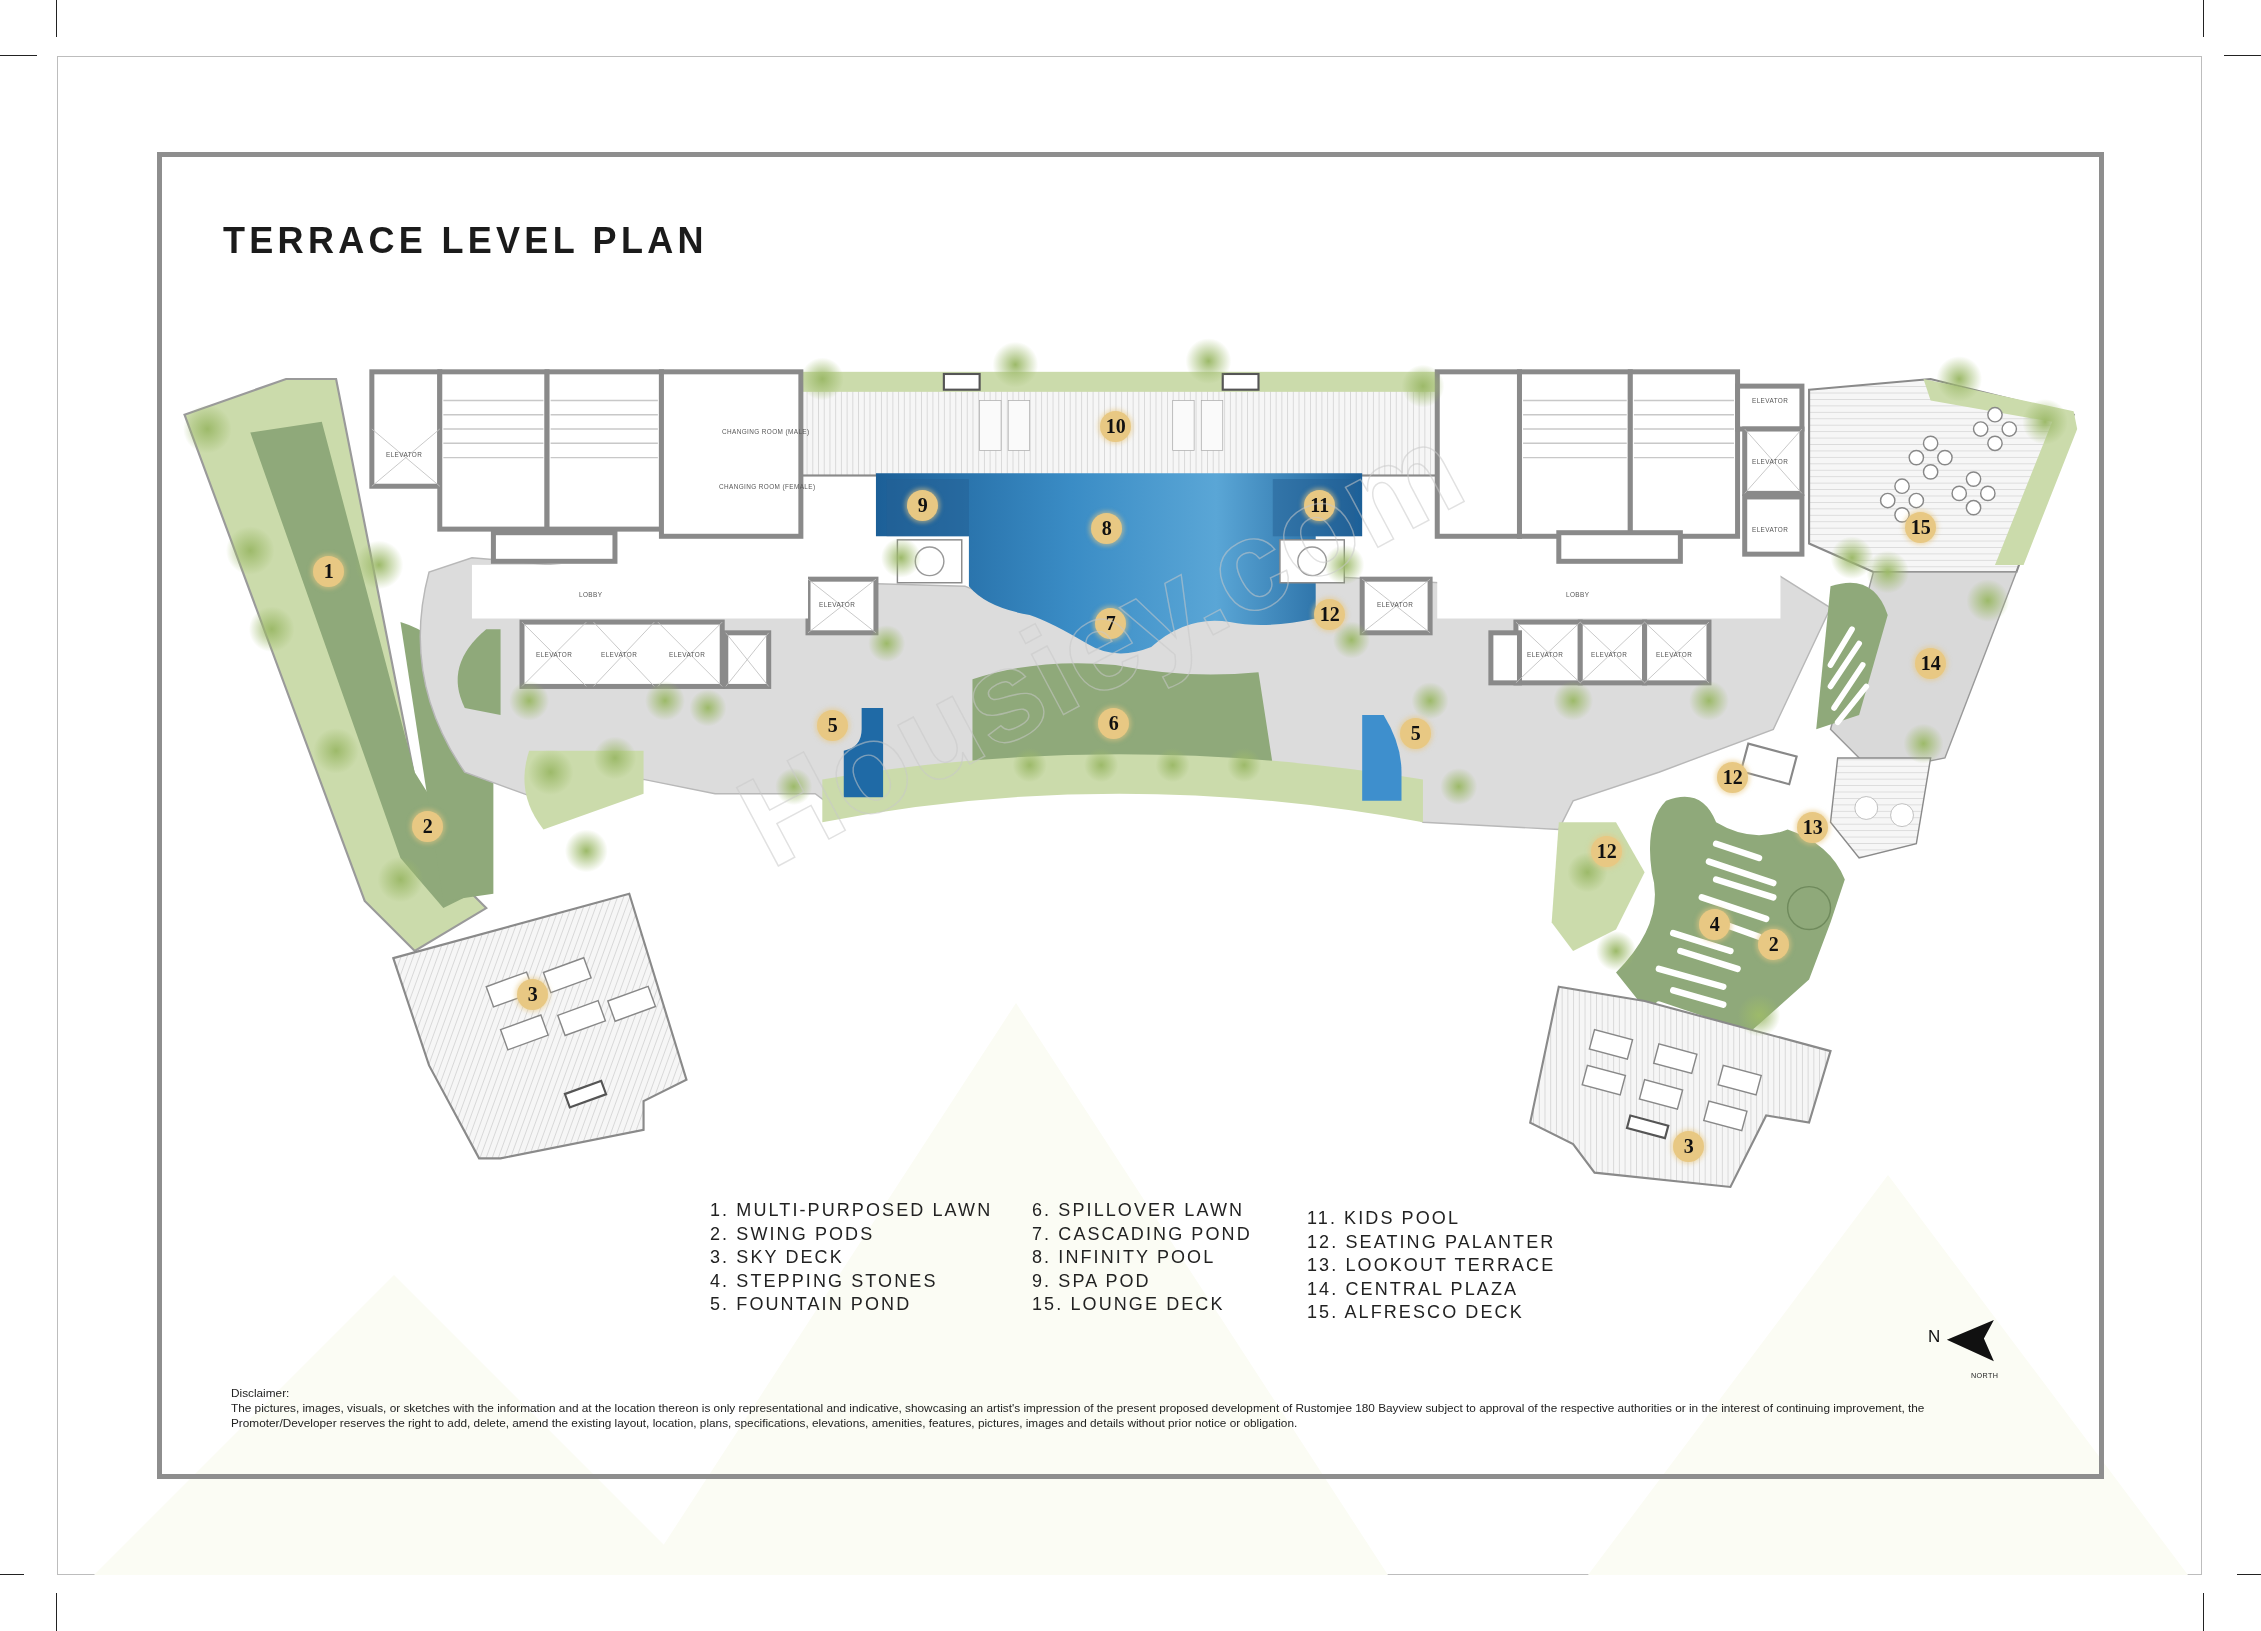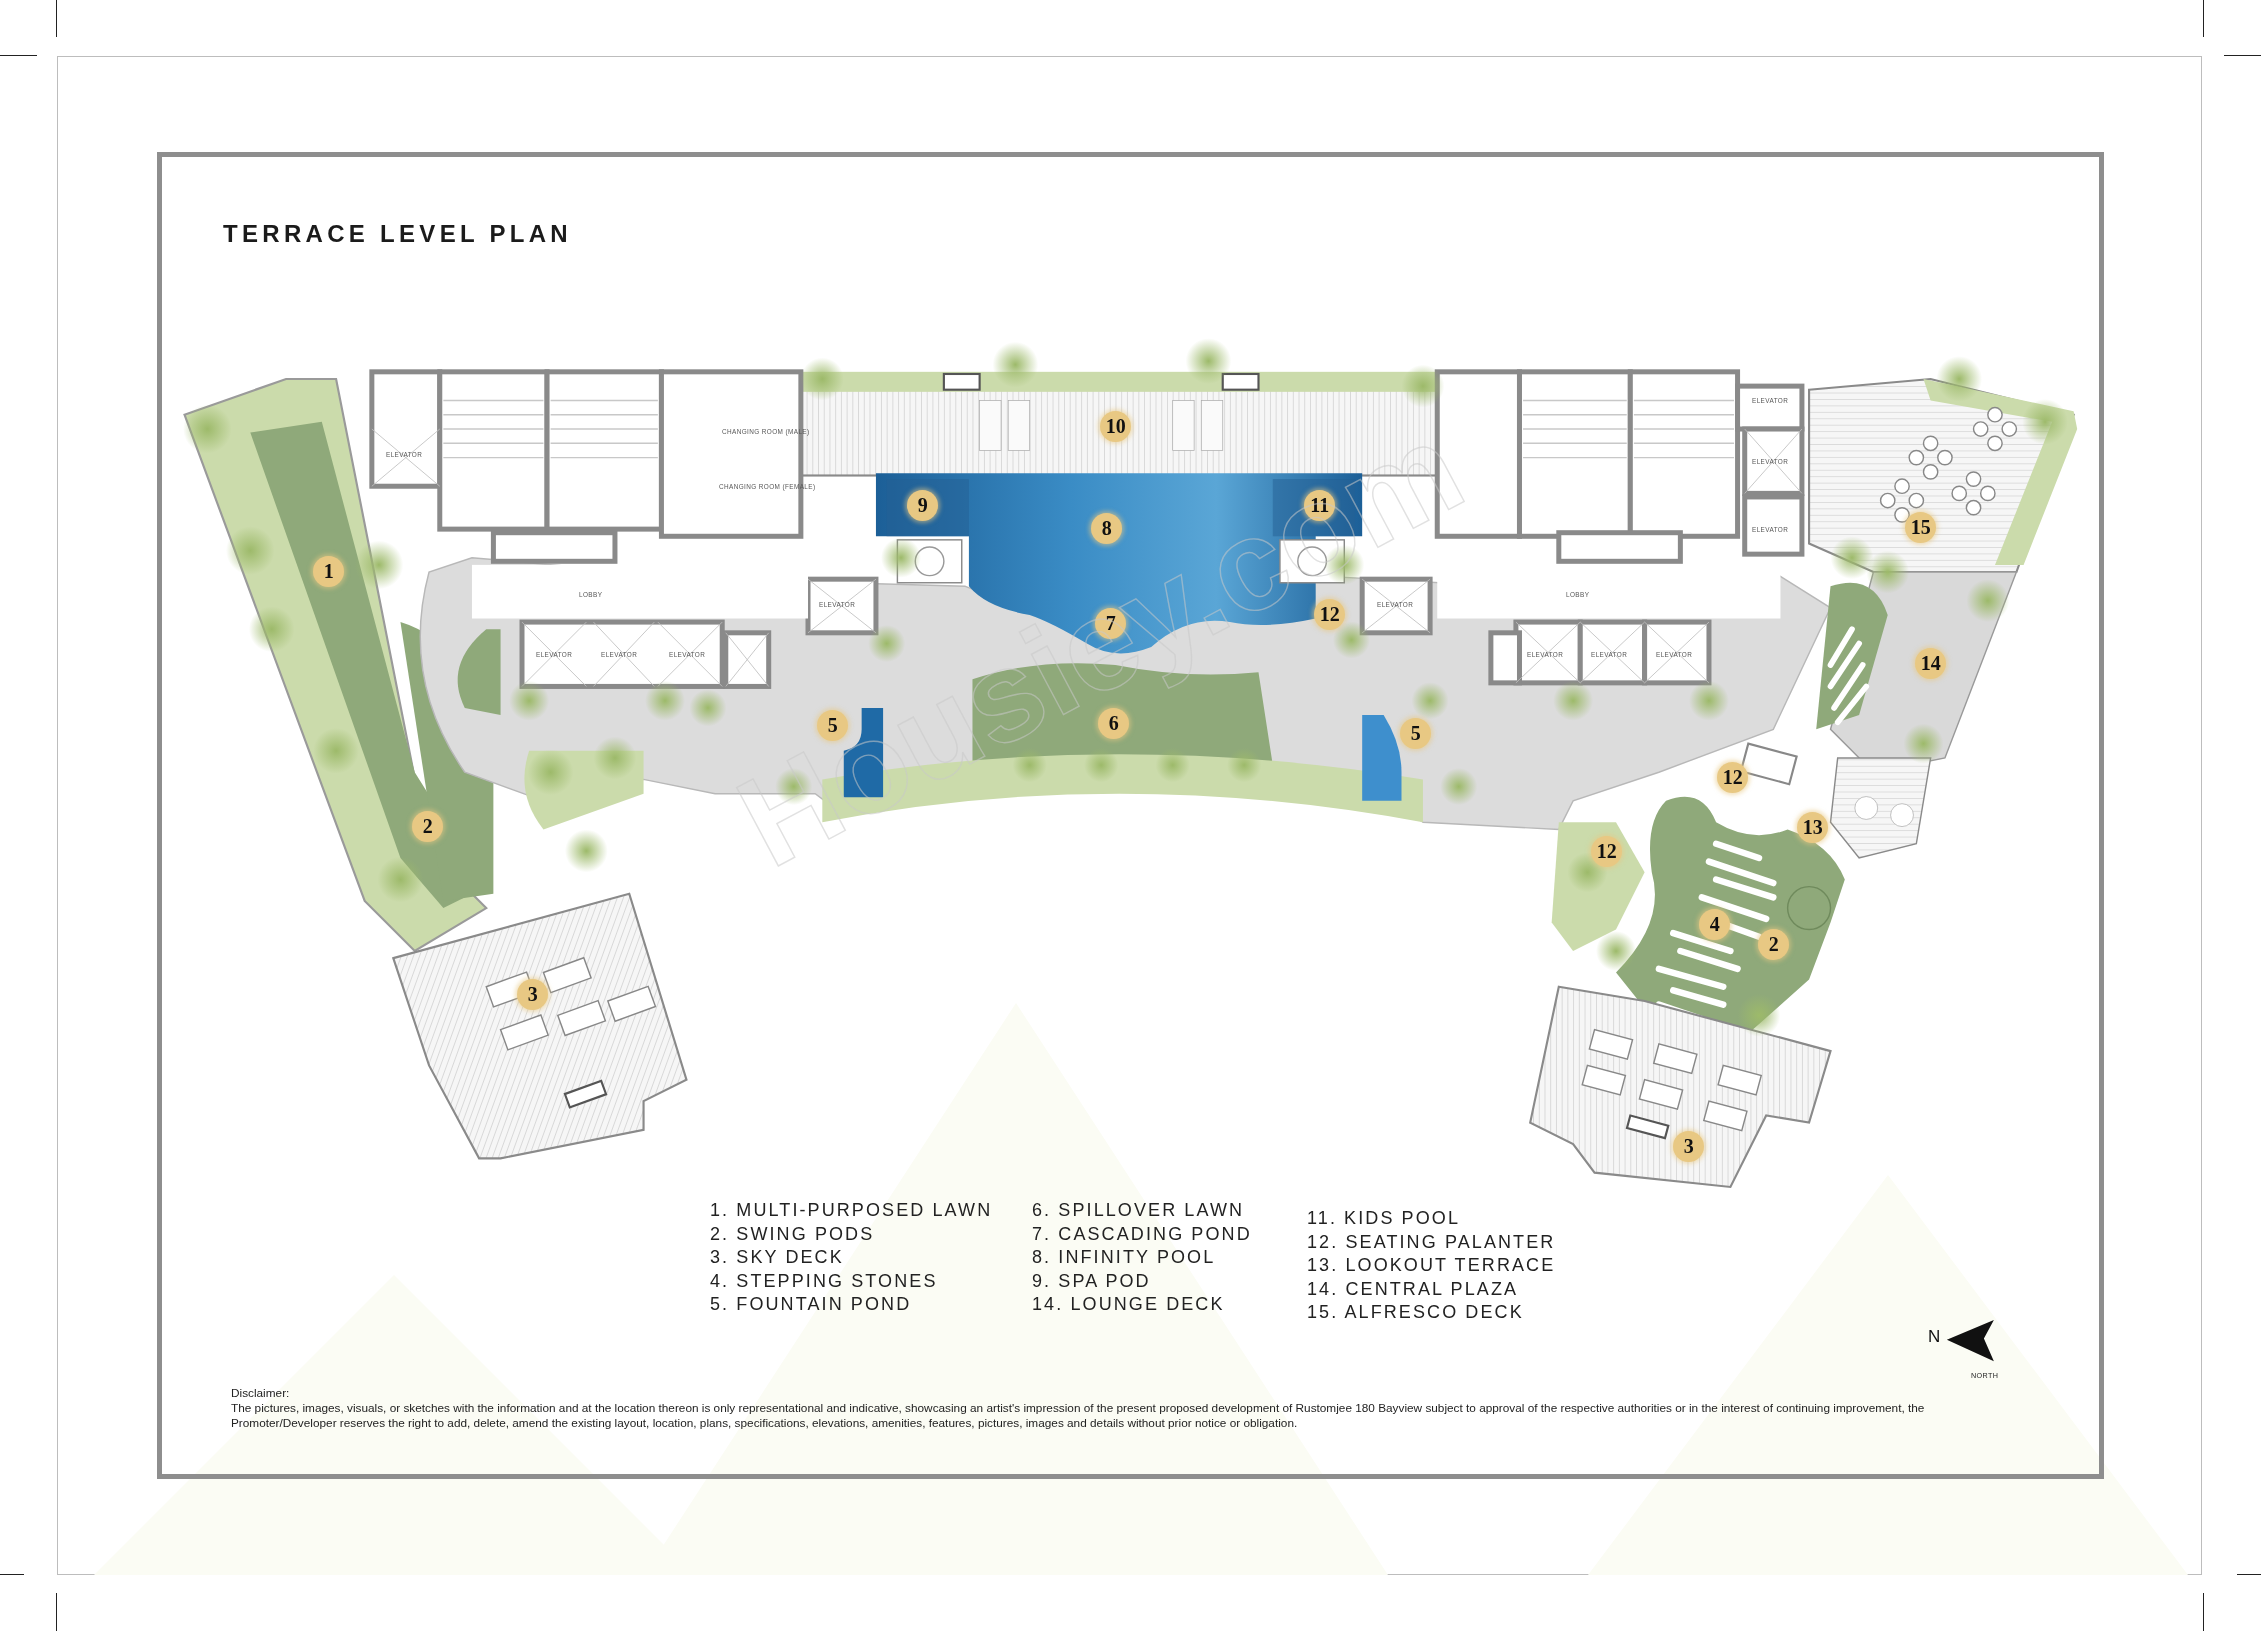--- a/index.html
+++ b/index.html
@@ -2,21 +2,21 @@
 <html style="font-size:11.4px"><head>
 <meta charset="utf-8">
 <style>
   html, body { margin:0; padding:0; }
   body { width:2261px; height:1631px; background:#ffffff; position:relative; overflow:hidden;
          font-family:"Liberation Sans", "DejaVu Sans", sans-serif; color:#1e1e1e; }
   .crop { position:absolute; background:#222; }
   .page-border { position:absolute; left:57px; top:56px; width:2145px; height:1519px; border:1.4px solid #bdbdbd; box-sizing:border-box; }
   .bg-tri { position:absolute; bottom:56px; width:0; height:0; border-style:solid; border-color:transparent transparent #fbfcf4 transparent; }
   .frame { position:absolute; left:157px; top:152px; width:1947px; height:1327px; border:5px solid #8e8e8e; box-sizing:border-box; background:transparent; }
-  .title { position:absolute; left:223px; top:220px; font-size:24px; font-weight:700; letter-spacing:4.3px; color:#1b1b1b; }
+  .title { position:absolute; left:223px; top:220px; font-size:36px; font-weight:700; letter-spacing:4.3px; color:#1b1b1b; }
   svg.plan { position:absolute; left:0; top:0; width:2261px; height:1631px; }
   .marker { position:absolute; width:31px; height:31px; margin-left:-15.7px; margin-top:-15.7px; border-radius:50%;
             background:#e8c883; color:#111; font-weight:700; font-size:20px; line-height:31px; text-align:center;
             box-shadow:0 0 4.3px 2.1px rgba(232,200,131,.55); font-family:Liberation Serif, serif; }
   .room-label { position:absolute; font-size:6.4px; color:#555; letter-spacing:0.4px; white-space:nowrap; text-transform:uppercase; }
   .watermark { position:absolute; left:715px; top:765px; font-size:129px; font-weight:700; color:transparent;
                -webkit-text-stroke:1.4px rgba(200,200,200,.55); transform:rotate(-28deg); transform-origin:left top; white-space:nowrap; }
   .legend { position:absolute; left:710px; top:1199px; }
   .legend-title { font-size:18px; letter-spacing:2.1px; color:#1b1b1b; margin-bottom:1.4px; }
   .legend-cols { display:flex; }
@@ -348,21 +348,21 @@
       <div class="legend-item">2.  SWING PODS</div>
       <div class="legend-item">3.  SKY DECK</div>
       <div class="legend-item">4.  STEPPING STONES</div>
       <div class="legend-item">5.  FOUNTAIN POND</div>
     </div>
     <div class="legend-col c2">
       <div class="legend-item">6.  SPILLOVER LAWN</div>
       <div class="legend-item">7.  CASCADING POND</div>
       <div class="legend-item">8.  INFINITY POOL</div>
       <div class="legend-item">9.  SPA POD</div>
-      <div class="legend-item">14. LOUNGE DECK</div>
+      <div class="legend-item">15. LOUNGE DECK</div>
     </div>
     <div class="legend-col c3">
       <div class="legend-item">11. KIDS POOL</div>
       <div class="legend-item">12. SEATING PALANTER</div>
       <div class="legend-item">13. LOOKOUT TERRACE</div>
       <div class="legend-item">14. CENTRAL PLAZA</div>
       <div class="legend-item">15. ALFRESCO DECK</div>
     </div>
   </div>
 </div>

